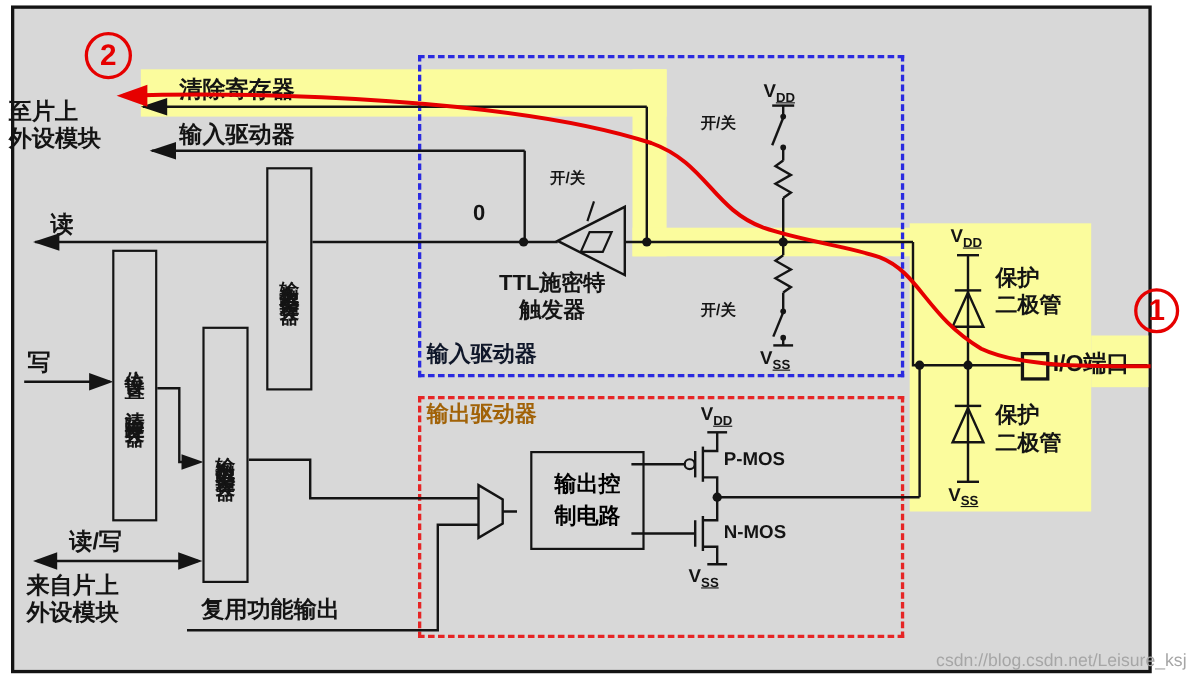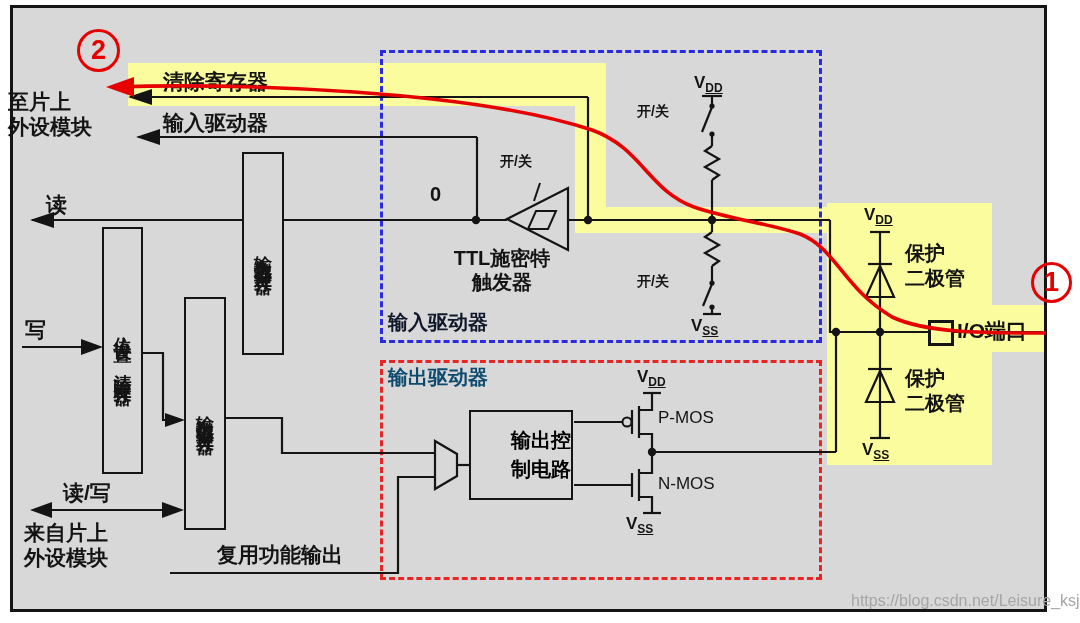--- a/index.html
+++ b/index.html
@@ -14,26 +14,26 @@
   svg.wires{position:absolute;left:0;top:0;z-index:3;pointer-events:none;}
   svg.redcurve{position:absolute;left:0;top:0;z-index:7;pointer-events:none;}
   .regbox{position:absolute;box-sizing:border-box;border:2px solid #141414;background:#d8d8d8;
           display:flex;align-items:center;justify-content:center;z-index:4;}
   .vtext{writing-mode:vertical-rl;text-orientation:upright;font-size:18px;font-weight:bold;
          color:#141414;letter-spacing:4px;line-height:1;}
   .lbl{position:absolute;color:#141414;font-weight:bold;font-size:21px;white-space:pre-line;
        line-height:1.18;z-index:5;}
   .lbl.small{font-size:14px;}
   .lbl.blue{color:#0f172a;}
-  .lbl.red{color:#0c4a6e;}
-  .mos{position:absolute;color:#141414;font-weight:normal;font-size:17px;z-index:5;}
+  .lbl.red{color:#a16207;}
+  .mos{position:absolute;color:#141414;font-weight:bold;font-size:17px;z-index:5;}
   .rail{position:absolute;color:#141414;font-size:17px;font-weight:600;z-index:5;}
   .rail sub{font-size:12px;text-decoration:underline;}
-  .ctrlbox{position:absolute;left:469px;top:410px;width:104px;height:90px;box-sizing:border-box;
-           border:2px solid #141414;display:flex;align-items:center;justify-content:flex-end;
+  .ctrlbox{position:absolute;left:482px;top:410px;width:104px;height:90px;box-sizing:border-box;
+           border:2px solid #141414;display:flex;align-items:center;justify-content:center;
            text-align:center;font-size:20px;font-weight:bold;white-space:pre-line;line-height:1.45;z-index:4;}
   .iopad{position:absolute;left:928px;top:320px;width:26px;height:26px;box-sizing:border-box;
          border:3px solid #141414;z-index:4;background:transparent;}
   .badge{position:absolute;box-sizing:border-box;border:3px solid #e60000;border-radius:50%;
          color:#e60000;display:flex;align-items:center;justify-content:center;
          font-weight:bold;font-size:27px;z-index:8;background:transparent;}
   .watermark{position:absolute;left:851px;top:592px;font-size:16px;color:#a6a6a6;z-index:9;
              font-weight:normal;}
 </style>
 </head>
@@ -163,21 +163,21 @@
 
   <div class="lbl" style="left:8px;top:90px;width:122px;text-align:left;">至片上
 外设模块</div>
   <div class="lbl" style="left:163px;top:70px;">清除寄存器</div>
   <div class="lbl" style="left:163px;top:111px;">输入驱动器</div>
   <div class="lbl" style="left:46px;top:193px;">读</div>
   <div class="lbl" style="left:25px;top:318px;">写</div>
   <div class="lbl" style="left:63px;top:481px;">读/写</div>
   <div class="lbl" style="left:24px;top:521px;">来自片上
 外设模块</div>
-  <div class="lbl" style="left:183px;top:543px;margin-left:34px;">复用功能输出</div>
+  <div class="lbl" style="left:183px;top:543px;">复用功能输出</div>
 
   <div class="lbl" style="left:430px;top:183px;font-size:20px;">0</div>
   <div class="lbl small" style="left:500px;top:153px;">开/关</div>
   <div class="lbl" style="left:432px;top:247px;width:140px;text-align:center;font-size:20px;">TTL施密特
 触发器</div>
   <div class="lbl blue" style="left:388px;top:311px;font-size:20px;">输入驱动器</div>
   <div class="lbl red" style="left:388px;top:366px;font-size:20px;">输出驱动器</div>
 
   <div class="lbl small" style="left:637px;top:103px;">开/关</div>
   <div class="lbl small" style="left:637px;top:273px;">开/关</div>
@@ -203,15 +203,15 @@
     <polygon points="106,87 134,77 134,97" fill="#e60000"></polygon>
   </svg>
 
   <div class="badge" style="left:77px;top:29px;width:43px;height:43px;">
     <span>2</span>
   </div>
   <div class="badge" style="left:1031px;top:262px;width:41px;height:41px;">
     <span>1</span>
   </div>
 
-  <div class="watermark">https://blog.csdn.net/Leisure_ksj</div>
+  <div class="watermark">csdn://blog.csdn.net/Leisure_ksj</div>
 
 </div>
 
 </body></html>

